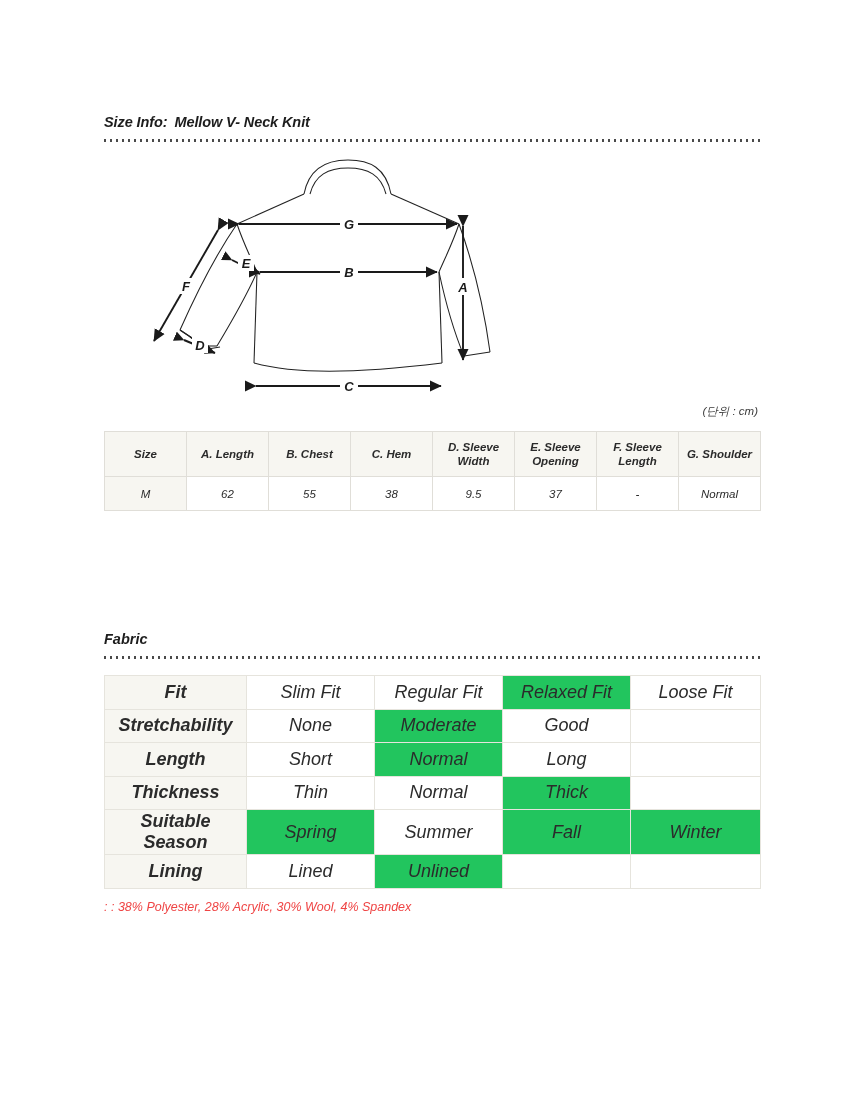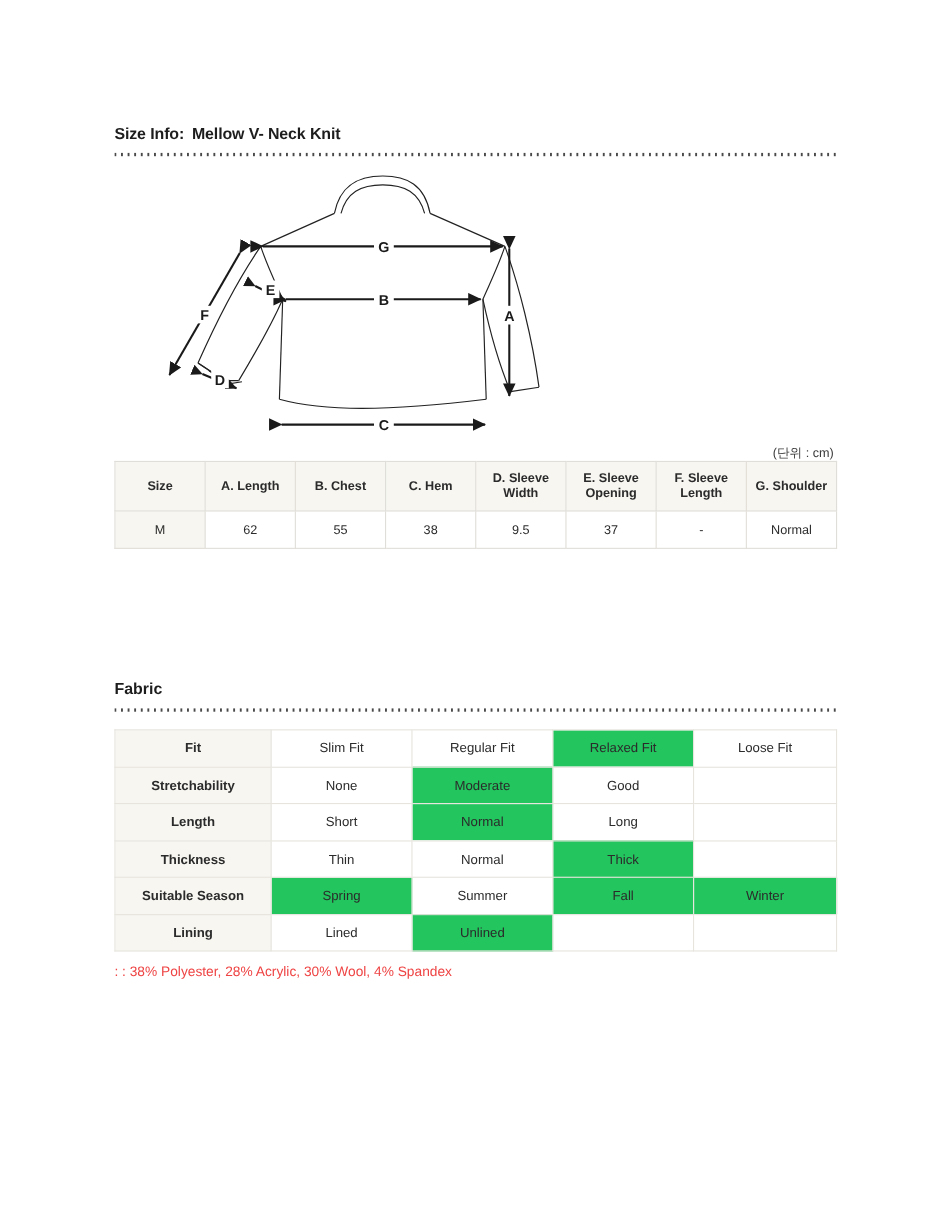--- a/index.html
+++ b/index.html
@@ -12,20 +12,21 @@
     background: #ffffff;
     font-family: "Liberation Sans", sans-serif;
     color: #2b2b2b;
     -webkit-font-smoothing: antialiased;
   }
   .page {
     position: relative;
     width: 780px;
     height: 1100px;
     box-sizing: border-box;
+    font-style: italic;
   }
   .content {
     position: absolute;
     left: 104px;
     top: 0;
     width: 656px;
   }
 
   
   .section-head {
@@ -67,20 +68,21 @@
     padding-right: 2px;
   }
 
   
   table {
     border-collapse: collapse;
     width: 656px;
     table-layout: fixed;
   }
   .size-table {
+    margin-top: 12px;
   }
   .size-table th, .size-table td {
     border: 1px solid #e0ded8;
     text-align: center;
     font-size: 11.5px;
     color: #2b2b2b;
   }
   .size-table th {
     background: #f7f6f1;
     font-weight: bold;
@@ -103,21 +105,21 @@
     font-weight: bold;
     color: #1d1d1d;
   }
 
   .fabric-table {
     margin-top: 16px;
   }
   .fabric-table td {
     border: 1px solid #e6e4dd;
     text-align: center;
-    font-size: 12px;
+    font-size: 18px;
     height: 30.5px;
     color: #2b2b2b;
     background: #ffffff;
   }
   .fabric-table td.rowlabel {
     background: #f7f6f1;
     font-weight: bold;
     width: 142px;
   }
   .fabric-table td.on {

